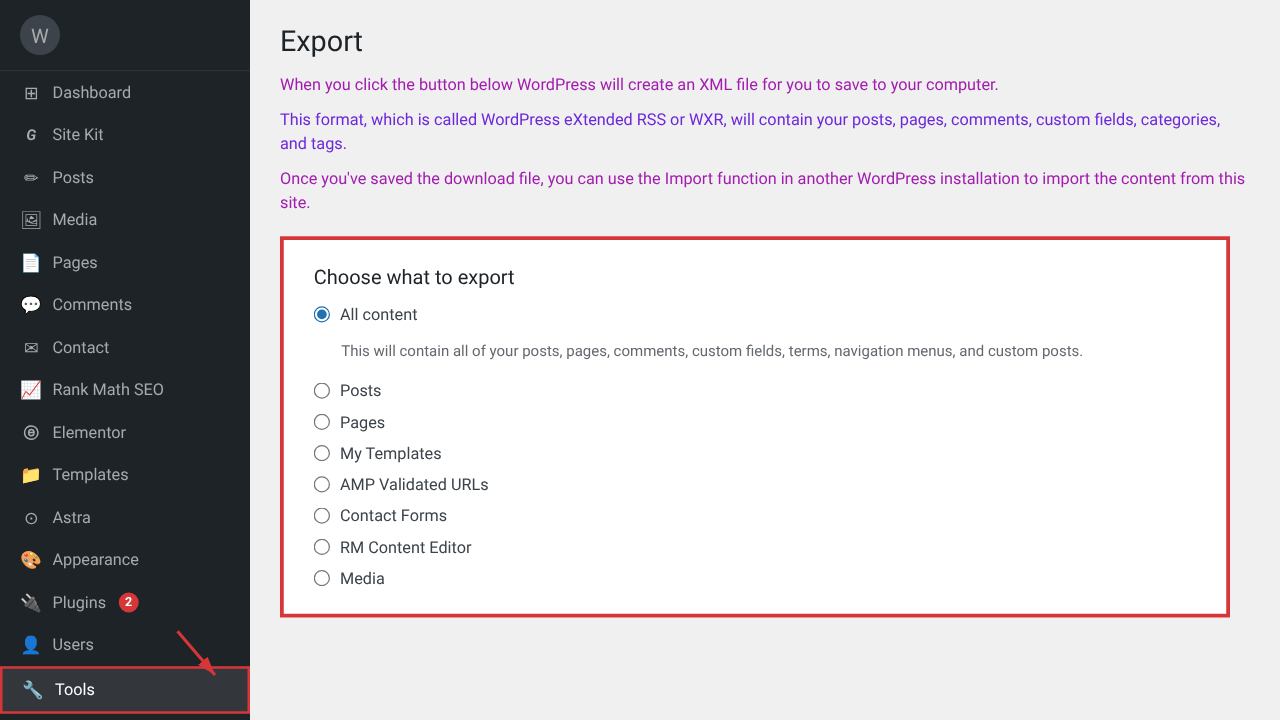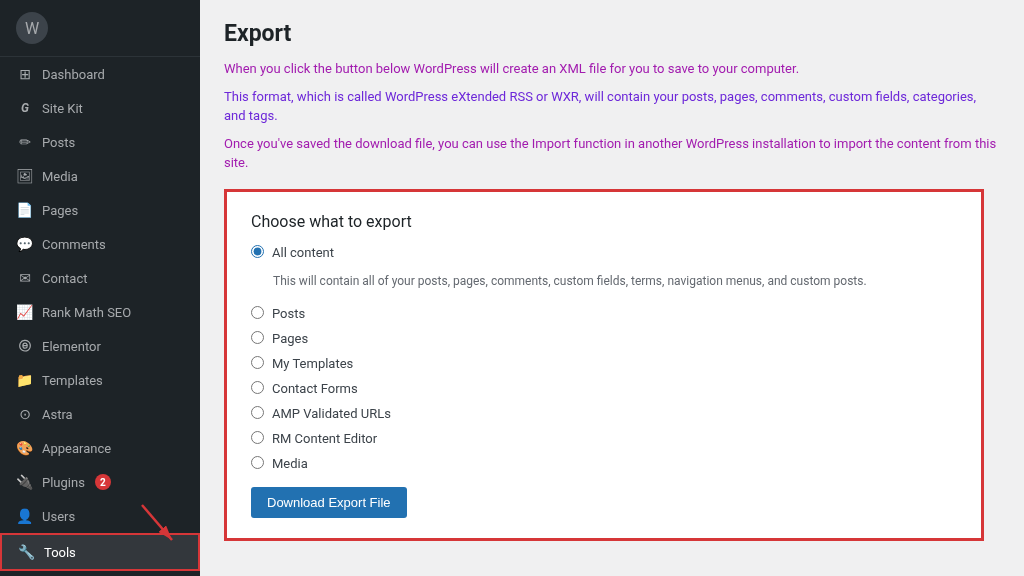--- a/index.html
+++ b/index.html
@@ -72,21 +72,21 @@
 
     
     #main {
       flex: 1;
       background: #f0f0f1;
       padding: 20px 24px;
       overflow-y: auto;
     }
     .page-title {
       font-size: 23px;
-      font-weight: 700;
+      font-weight: 400;
       color: #1d2327;
       margin-bottom: 12px;
     }
     .description-text {
       color: #a21caf;
       font-size: 13px;
       margin-bottom: 8px;
       line-height: 1.5;
     }
     .description-orange {
@@ -264,34 +264,33 @@
       </label>
 
 
       <label class="radio-item">
         <input type="radio" name="export-choice" style="">
         <span>My Templates</span>
       </label>
 
       <label class="radio-item">
         <input type="radio" name="export-choice" style="">
+        <span>AMP Validated URLs</span>
+      </label>
+
+      <label class="radio-item">
+        <input type="radio" name="export-choice" style="">
         <span>Contact Forms</span>
       </label>
 
       <label class="radio-item">
         <input type="radio" name="export-choice" style="">
-        <span>AMP Validated URLs</span>
-      </label>
-
-      <label class="radio-item">
-        <input type="radio" name="export-choice" style="">
         <span>RM Content Editor</span>
       </label>
 
       <label class="radio-item">
         <input type="radio" name="export-choice" style="">
         <span>Media</span>
       </label>
     </div>
 
-    <button class="download-btn">Download Export File</button>
   </div>
 </div>
 
 </body></html>

